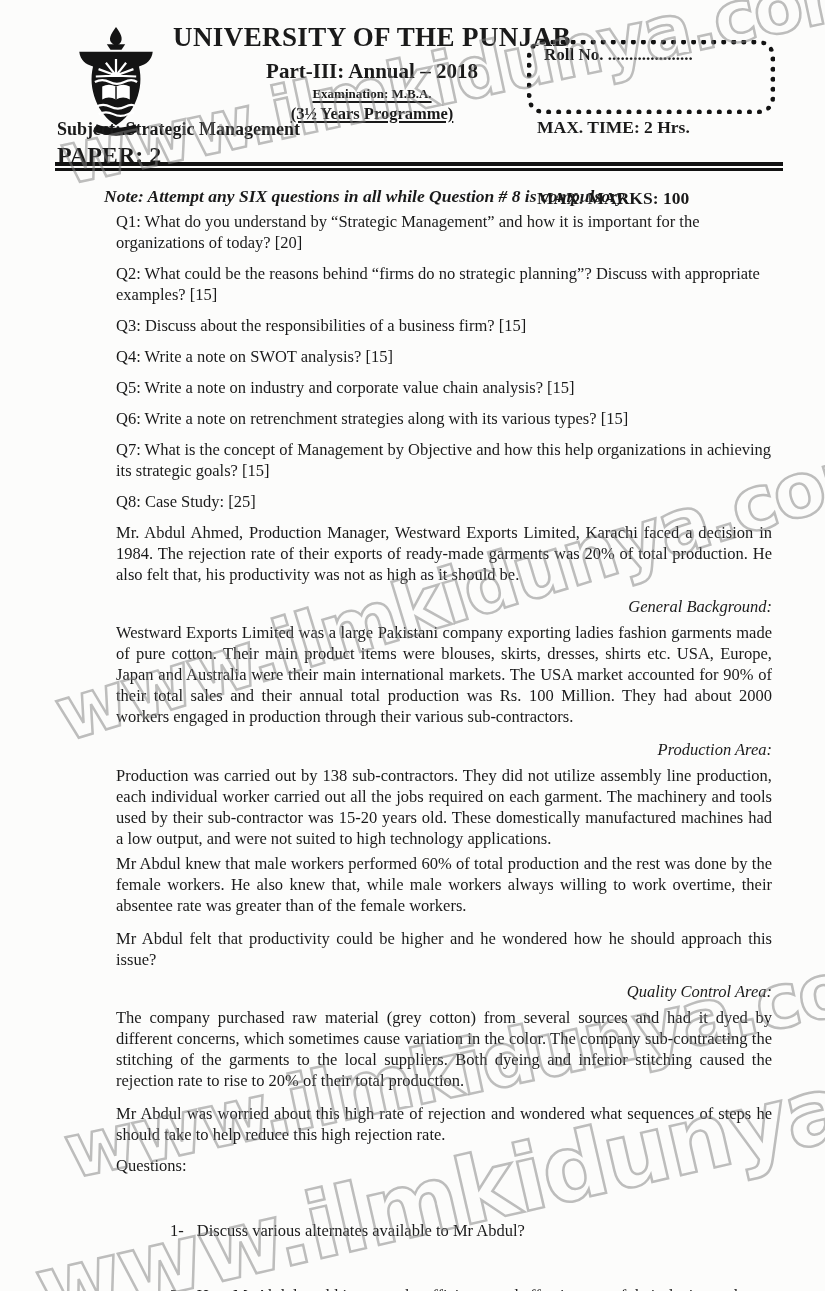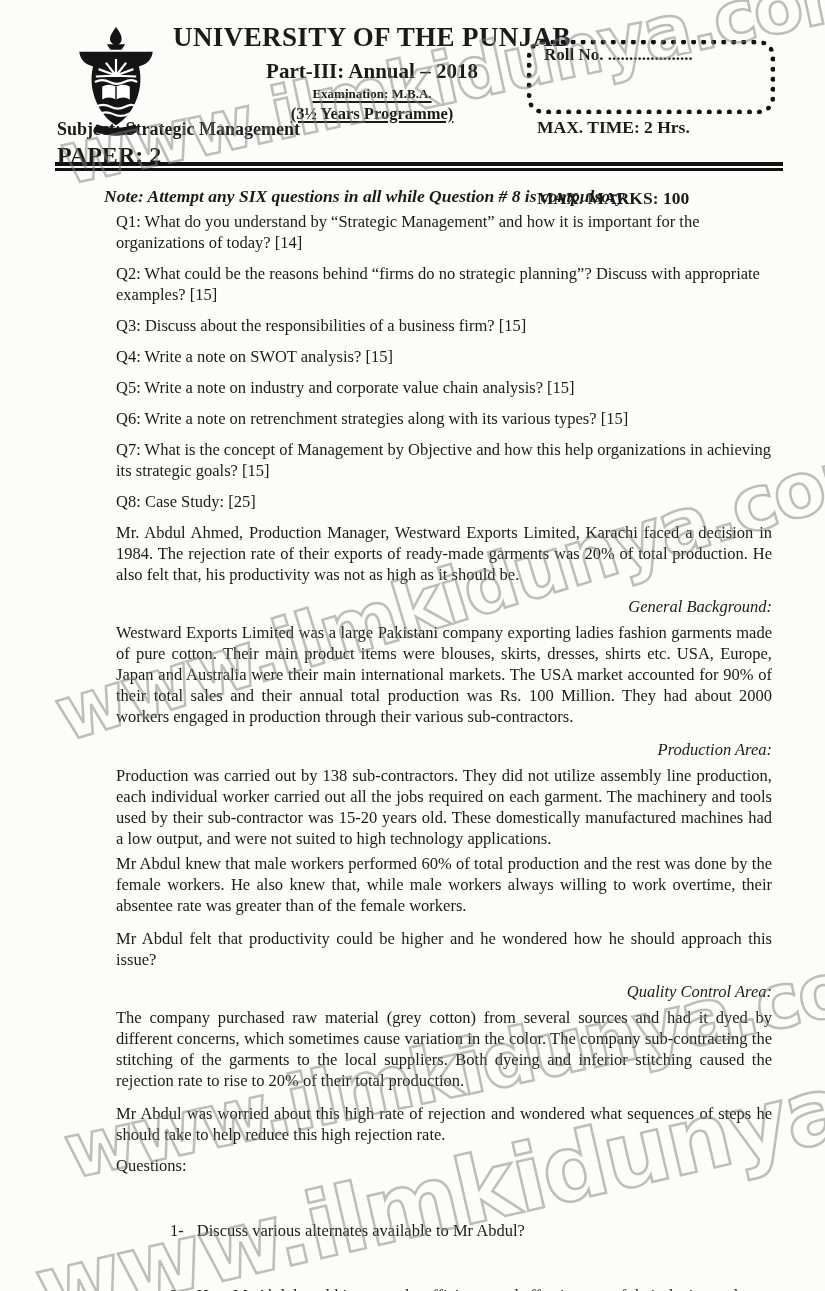--- a/index.html
+++ b/index.html
@@ -98,21 +98,21 @@
   <div class="subject">Subject: Strategic Management</div>
   <div class="paper">PAPER: 2</div>
   <div class="maxtime">MAX. TIME: 2 Hrs.</div>
   <div class="maxmarks">MAX. MARKS: 100</div>
 
   <div class="rule"></div>
 
   <div class="content">
     <div class="note">Note: Attempt any SIX questions in all while Question # 8 is compulsory.</div>
 
-    <p class="q">Q1: What do you understand by “Strategic Management” and how it is important for the organizations of today? [14]</p>
+    <p class="q">Q1: What do you understand by “Strategic Management” and how it is important for the organizations of today? [20]</p>
     <p class="q">Q2: What could be the reasons behind “firms do no strategic planning”? Discuss with appropriate examples? [15]</p>
     <p class="q">Q3: Discuss about the responsibilities of a business firm? [15]</p>
     <p class="q">Q4: Write a note on SWOT analysis? [15]</p>
     <p class="q">Q5: Write a note on industry and corporate value chain analysis? [15]</p>
     <p class="q">Q6: Write a note on retrenchment strategies along with its various types? [15]</p>
     <p class="q">Q7: What is the concept of Management by Objective and how this help organizations in achieving its strategic goals? [15]</p>
     <p class="q">Q8: Case Study: [25]</p>
 
     <p class="para just mb11">Mr. Abdul Ahmed, Production Manager, Westward Exports Limited, Karachi faced a decision in 1984. The rejection rate of their exports of ready-made garments was 20% of total production. He also felt that, his productivity was not as high as it should be.</p>
 

